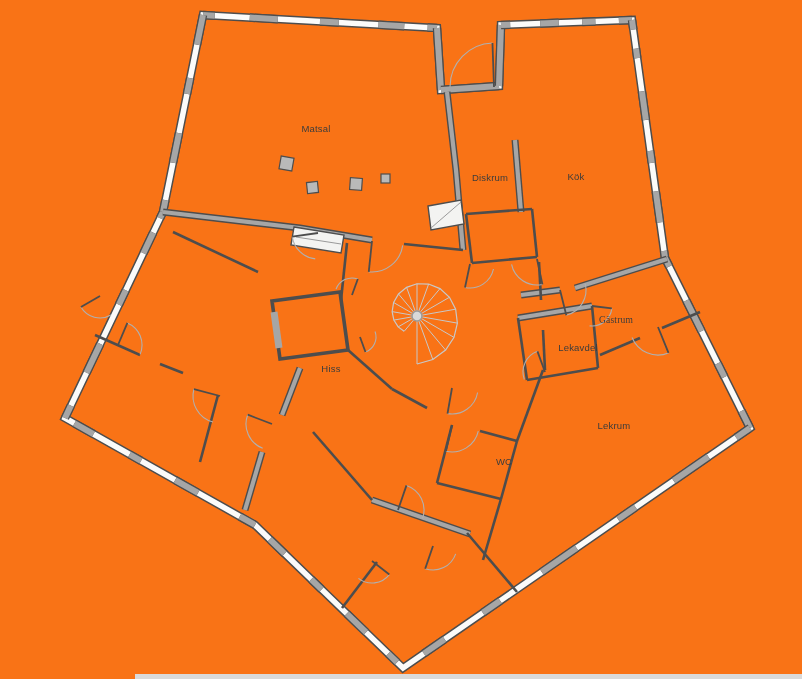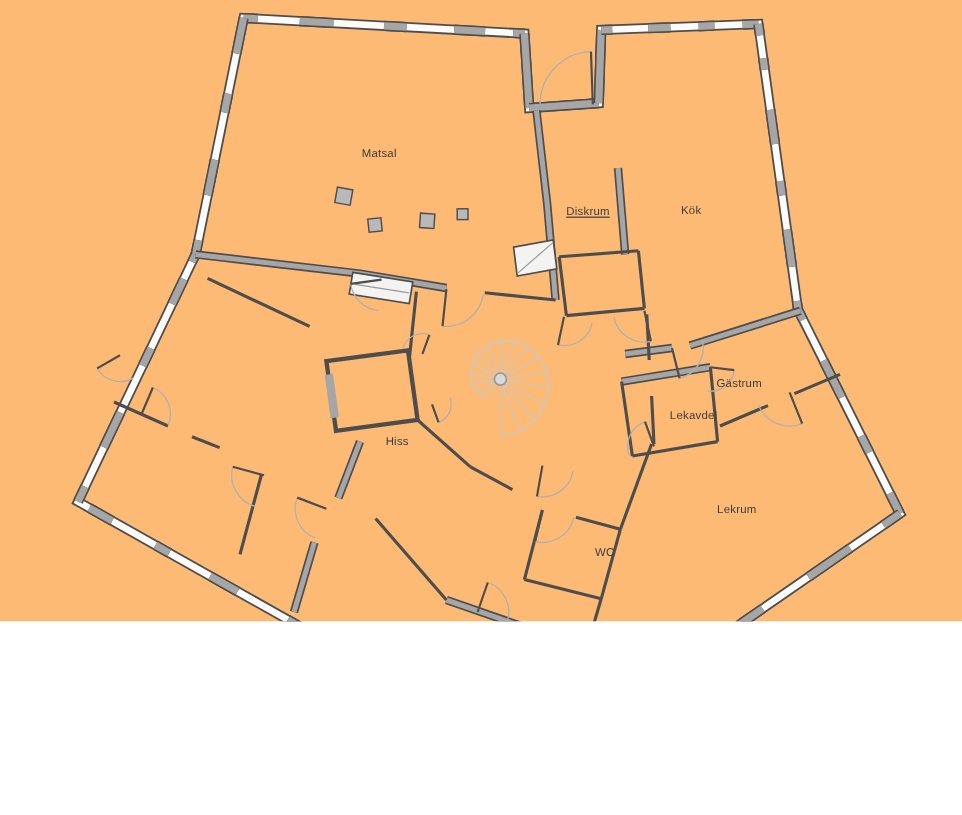--- a/index.html
+++ b/index.html
@@ -1,16 +1,16 @@
 <!DOCTYPE html>
 <html><head>
 <meta charset="utf-8">
 <style>
   html,body{margin:0;padding:0;background:#ffffff;font-family:"Liberation Sans",sans-serif;}
-  .stage{position:relative;width:802px;height:518px;background:#fdba74;overflow:hidden;}
+  .stage{position:relative;width:802px;height:679px;background:#f97316;overflow:hidden;}
   svg{position:absolute;left:0;top:0;}
   .room-label{position:absolute;transform:translate(-50%,-50%);font-size:9.5px;letter-spacing:.2px;white-space:nowrap;}
   .bottom-strip{position:absolute;}
 </style>
 </head>
 <body>
 
 <div class="stage">
   <svg id="plan" width="802" height="679" viewBox="0 0 802 679">
       <path d="M203,15L437,28L441,90L499,86L501,25L632,20L665,258L750,428L403,668L255,525L65,418L163,212Z" fill="none" stroke="#4d4d4d" stroke-width="8.5" stroke-linejoin="miter" stroke-miterlimit="8"></path>
@@ -216,22 +216,22 @@
       <line x1="360" y1="337" x2="365.4723222932107" y2="352.03508193257454" stroke="#4d4d4d" stroke-width="1.8" stroke-linecap="butt"></line>
       <path d="M477.6050015783174,392.51485261934016 A26,26 0 0 1 447.48514738065984,413.6050015783174" fill="none" stroke="#b0b0b0" stroke-width="1.1"></path>
       <line x1="452" y1="388" x2="447.48514738065984" y2="413.6050015783174" stroke="#4d4d4d" stroke-width="1.8" stroke-linecap="butt"></line>
       <path d="M111,315.05255888325763 A22,22 0 0 1 80.94744111674234,307" fill="none" stroke="#b0b0b0" stroke-width="1.1"></path>
       <line x1="100" y1="296" x2="80.94744111674234" y2="307" stroke="#4d4d4d" stroke-width="1.8" stroke-linecap="butt"></line>
       <path d="M524.32676234271,379.5244431531647 A22,22 0 0 1 537.4755568468353,351.32676234271" fill="none" stroke="#b0b0b0" stroke-width="1.1"></path>
       <line x1="545" y1="372" x2="537.4755568468353" y2="351.32676234271" stroke="#4d4d4d" stroke-width="1.8" stroke-linecap="butt"></line>
     </svg>
   <div id="labels">
       <div class="room-label" style="left: 316px; top: 128px; color: rgb(60, 60, 60);">Matsal</div>
-      <div class="room-label" style="left: 490px; top: 177px; color: rgb(60, 60, 60); text-decoration: underline;">Diskrum</div>
+      <div class="room-label" style="left: 490px; top: 177px; color: rgb(60, 60, 60);">Diskrum</div>
       <div class="room-label" style="left: 576px; top: 176px; color: rgb(60, 60, 60); text-align: center;">Kök</div>
-      <div class="room-label" style="left: 616px; top: 320px; color: rgb(60, 60, 60);">Gästrum</div>
+      <div class="room-label" style="left: 616px; top: 320px; color: rgb(60, 60, 60); font-family: Liberation Serif, serif;">Gästrum</div>
       <div class="room-label" style="left: 578px; top: 347px; color: rgb(60, 60, 60);">Lekavdel</div>
       <div class="room-label" style="left: 614px; top: 425px; color: rgb(60, 60, 60); text-align: right;">Lekrum</div>
       <div class="room-label" style="left: 504px; top: 461px; color: rgb(60, 60, 60); text-align: right;">WC</div>
       <div class="room-label" style="left: 331px; top: 368px; color: rgb(60, 60, 60);">Hiss</div>
     </div>
   <div id="strip" class="bottom-strip" style="left: 135px; top: 674px; width: 667px; height: 5px; background: rgb(218, 218, 218);"></div>
 </div>
 
 </body></html>

